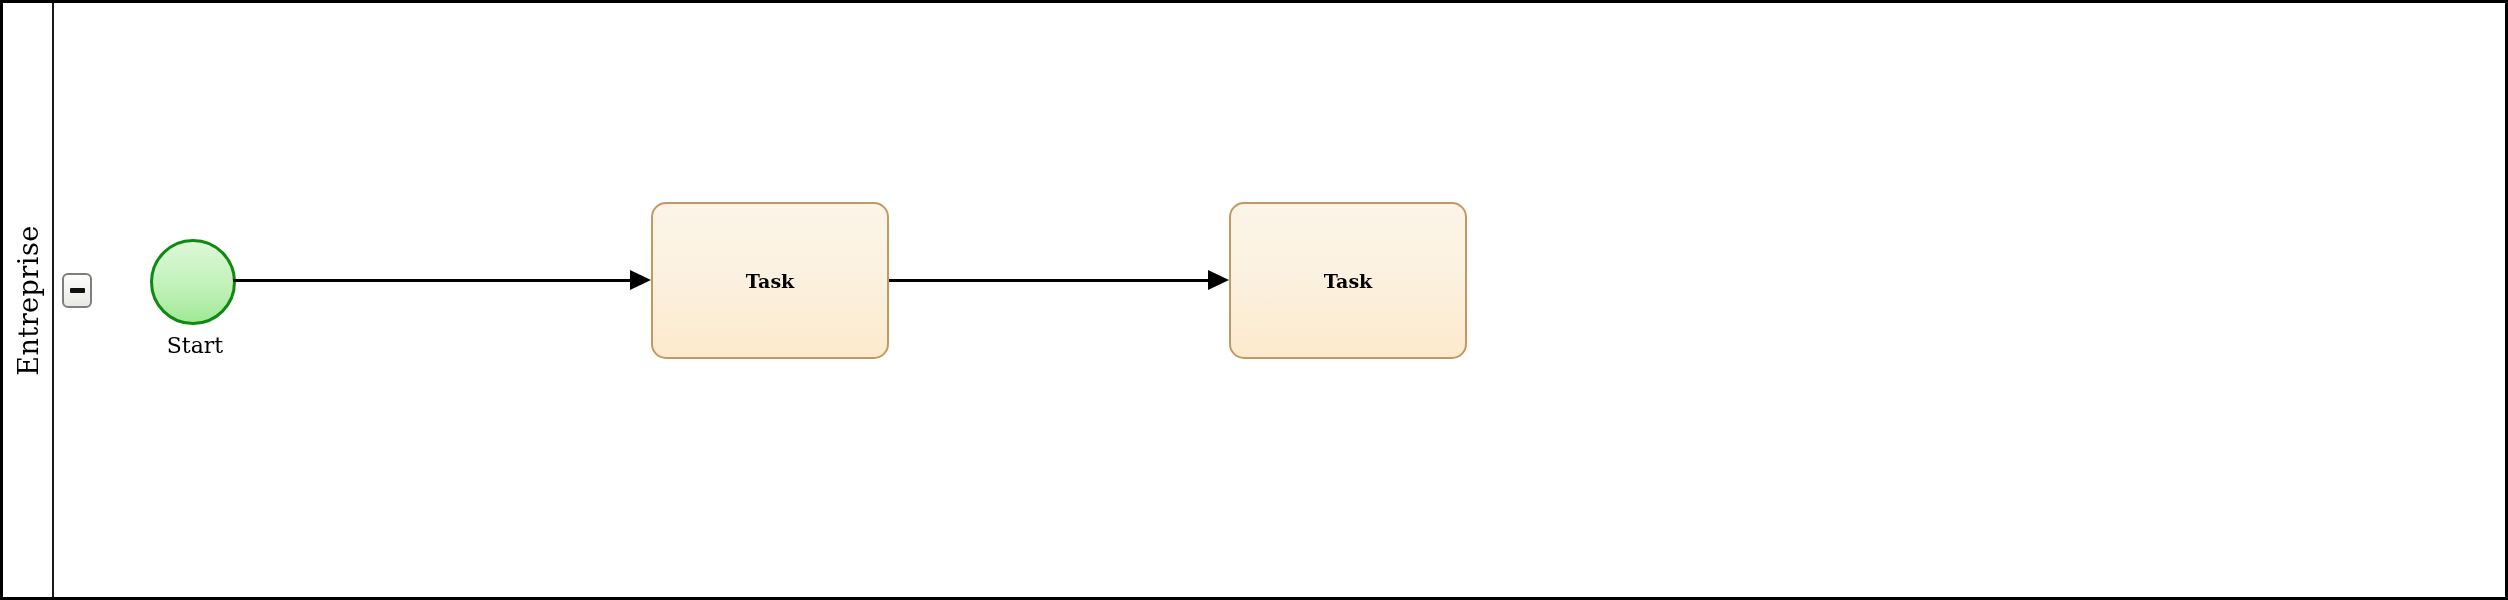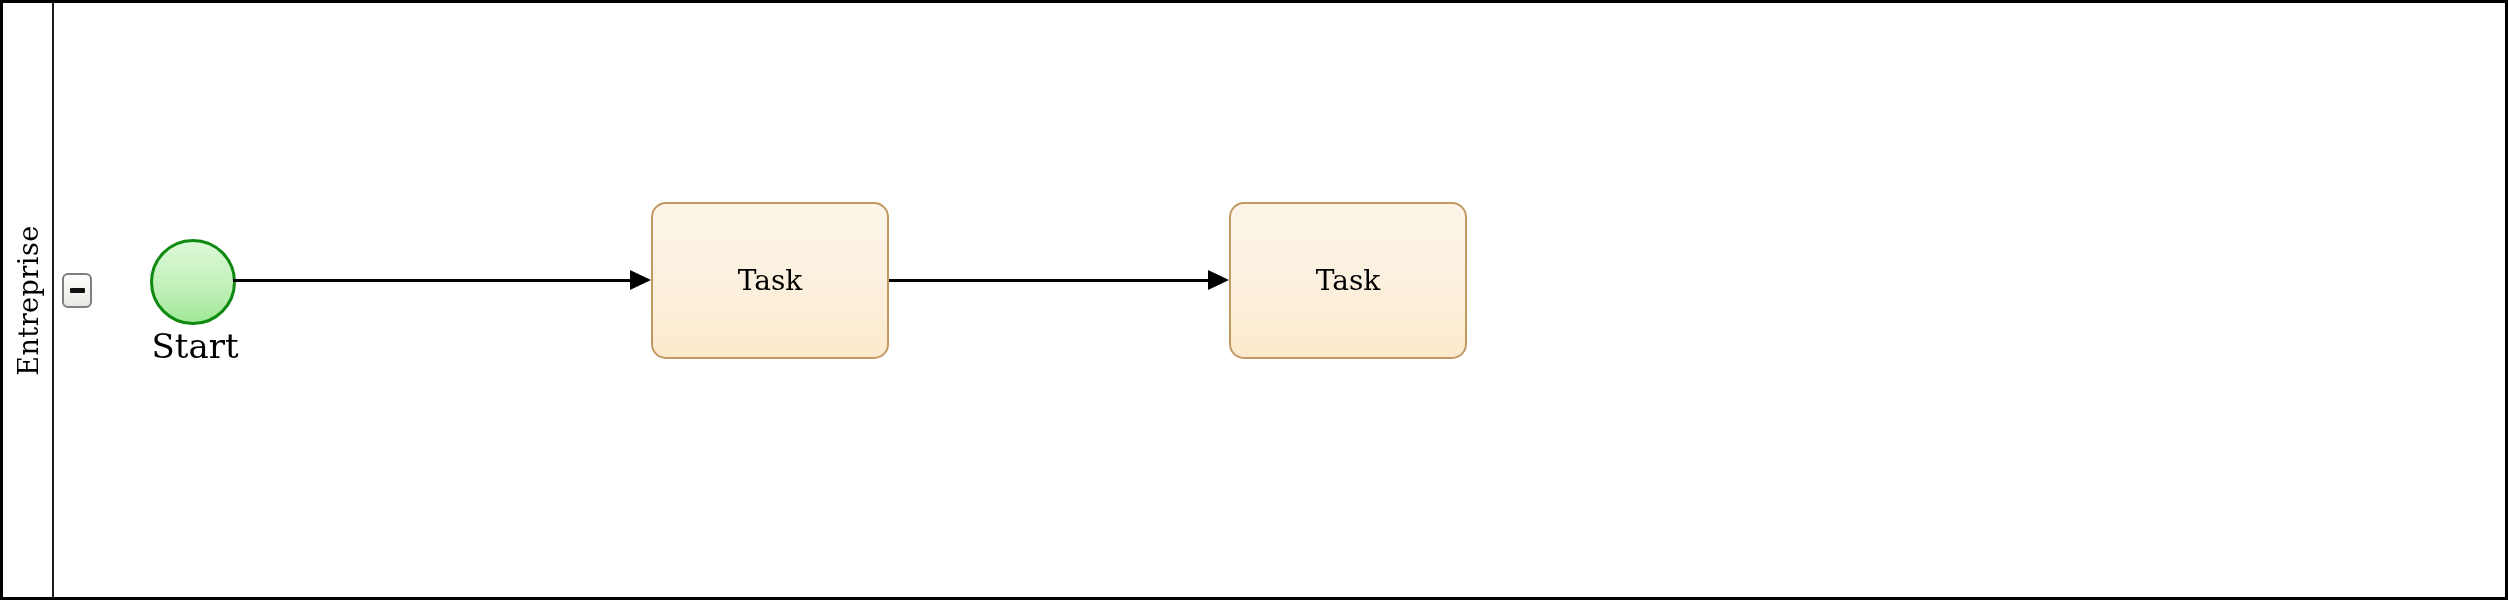--- a/index.html
+++ b/index.html
@@ -66,41 +66,42 @@
     box-sizing: border-box;
     border: 3px solid #0e8a10;
     border-radius: 50%;
     background: linear-gradient(180deg, #dcf8d7 0%, #c2f1ba 55%, #a0e997 100%);
   }
   .start-label {
     position: absolute;
     left: 142px; top: 327px;
     width: 100px;
     text-align: center;
-    font-size: 34px;
+    font-size: 22px;
     color: #000000;
     line-height: 32px;
   }
   
   .task {
     position: absolute;
     width: 238px; height: 157px;
     box-sizing: border-box;
     border: 2px solid #c49862;
     border-radius: 15px;
     background: linear-gradient(180deg, #fcf5e8 0%, #fbf1e0 45%, #fdeacd 100%);
     display: flex;
     align-items: center;
     justify-content: center;
   }
   .task-1 { left: 648px; top: 199px; }
   .task-2 { left: 1226px; top: 199px; }
   .task .task-label {
-    font-size: 28px;
+    font-size: 19px;
     color: #000000;
+    font-weight: bold;
   }
   
   .flow-line {
     position: absolute;
     height: 2.5px;
     background: #000000;
   }
   .flow-line.edge-1 { left: 230px; top: 276.3px; width: 398px; }
   .flow-line.edge-2 { left: 886px; top: 276.3px; width: 320px; }
   .arrowhead {

